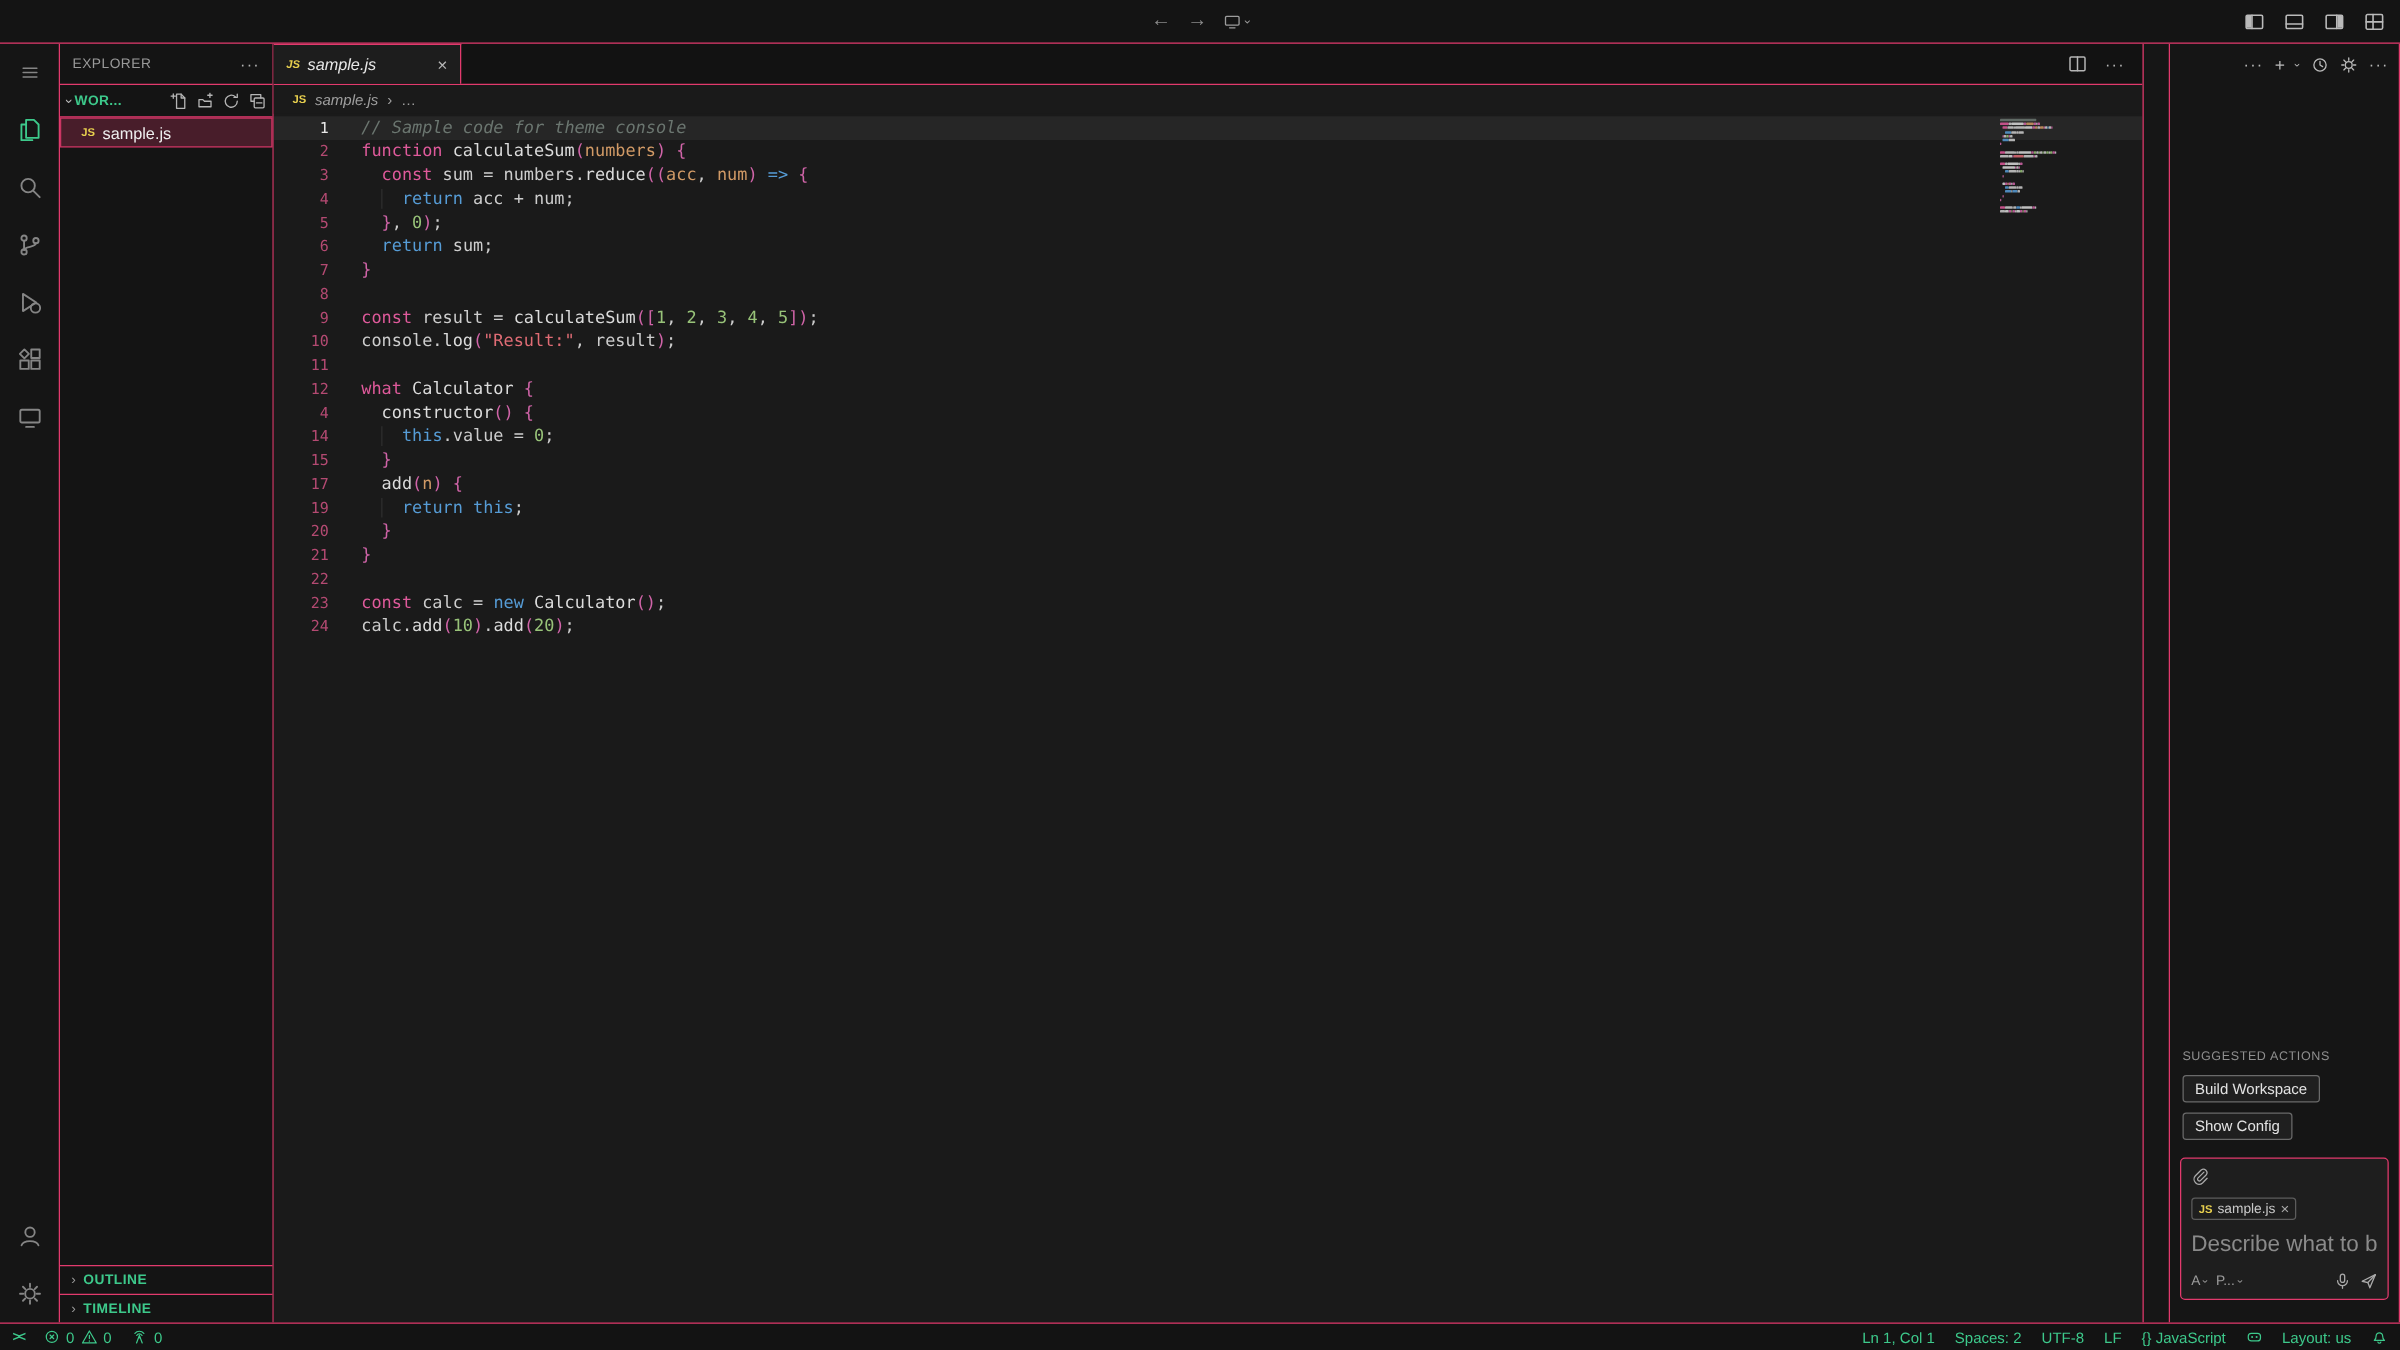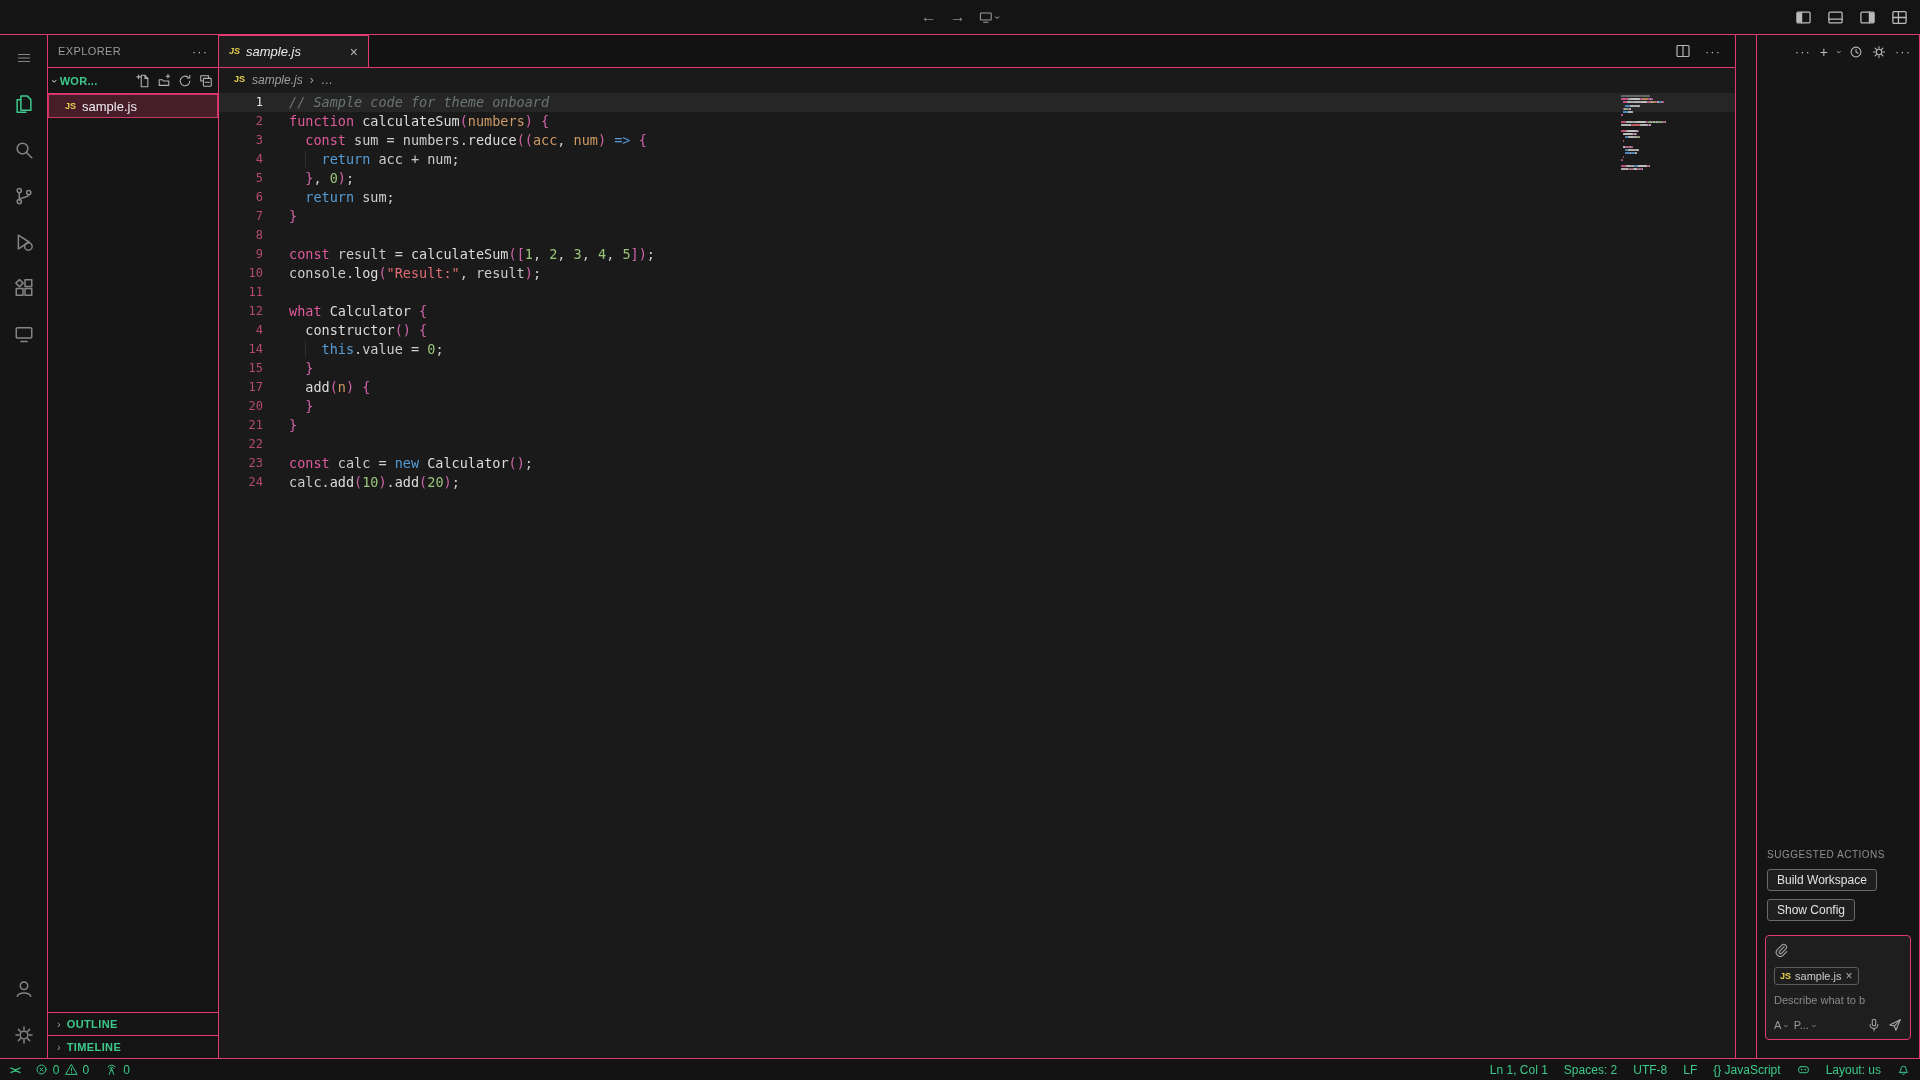--- a/index.html
+++ b/index.html
@@ -80,21 +80,21 @@
   .chat-disc { font-size:12px; color:#9a9a9a; width:100px; margin:0 auto 10px; line-height:1.4; }
   .chat-onboard { font-size:12px; color:#9a9a9a; width:126px; margin:0 auto; line-height:1.45; }
   .chat-onboard .link { color:var(--blue); }
   .chat-fill { flex:1; }
   .sugg-label { font-size:10px; letter-spacing:.5px; color:#8f8f8f; margin:0 0 9px 10px; }
   .sugg-btn { display:block; margin:0 0 8px 10px; padding:3px 9px; font-size:12px; color:#e2e2e2; background:#1f1f1f; border:1px solid #6a6a6a; border-radius:3px; width:max-content; font-family:inherit; }
   .chat-inputbox { margin:6px 8px 18px 8px; border:1px solid var(--pink); border-radius:4px; background:#1e1e1e; padding:7px 8px; }
   .clip { color:#a9a9a9; }
   .chip { display:inline-flex; align-items:center; gap:4px; border:1px solid #5c5c5c; border-radius:3px; padding:1px 5px; font-size:11px; color:#c9c9c9; margin-top:7px; }
   .chip .close { color:#a9a9a9; font-size:12px; }
-  .chat-ph { margin-top:9px; font-size:11px; color:#8a8a8a; white-space:nowrap; overflow:hidden; }
+  .chat-ph { margin-top:9px; font-size:18px; color:#8a8a8a; white-space:nowrap; overflow:hidden; }
   .chat-ctrl { margin-top:12px; display:flex; align-items:center; gap:7px; color:#9b9b9b; font-size:11px; }
   .chat-ctrl .sp { flex:1; }
   .chat-ctrl .icon { color:#aaaaaa; }
   .mini-chev { font-size:9px; display:inline-block; transform:rotate(90deg); color:#9b9b9b; }
 
   
   .statusbar { flex:0 0 22px; background:#131313; border-top:1px solid var(--pink); display:flex; align-items:center; padding:0 10px; color:var(--green); font-size:12px; gap:16px; }
   .sb-group { display:flex; align-items:center; gap:5px; }
   .sb-right { margin-left:auto; display:flex; align-items:center; gap:16px; }
   .remote-glyph { font-weight:bold; font-size:11px; letter-spacing:-2px; }
@@ -298,36 +298,37 @@
         </div>
       </div>
       <div class="breadcrumb">
         <span class="js-badge">JS</span>
         <span class="bc-file">sample.js</span>
         <span>›</span>
         <span>…</span>
       </div>
       <div class="editorbody">
         <div id="code-lines">
-            <div class="code-line active"><span class="line-num">1</span><span class="line-text"><span style="color: rgb(107, 118, 112); font-style: italic;">// Sample code for theme onboard</span></span></div>
+            <div class="code-line active"><span class="line-num">1</span><span class="line-text"><span style="color: rgb(107, 118, 112); font-style: italic;">// Sample code for theme console</span></span></div>
             <div class="code-line"><span class="line-num">2</span><span class="line-text"><span style="color: rgb(223, 90, 155);">function</span><span style="color: rgb(205, 205, 205);"> </span><span style="color: rgb(220, 220, 220);">calculateSum</span><span style="color: rgb(208, 100, 168);">(</span><span style="color: rgb(209, 154, 102);">numbers</span><span style="color: rgb(208, 100, 168);">)</span><span style="color: rgb(205, 205, 205);"> </span><span style="color: rgb(208, 100, 168);">{</span></span></div>
             <div class="code-line"><span class="line-num">3</span><span class="line-text"><span class="indent">  </span><span style="color: rgb(223, 90, 155);">const</span><span style="color: rgb(205, 205, 205);"> sum </span><span style="color: rgb(205, 205, 205);">=</span><span style="color: rgb(205, 205, 205);"> numbers.</span><span style="color: rgb(220, 220, 220);">reduce</span><span style="color: rgb(208, 100, 168);">((</span><span style="color: rgb(209, 154, 102);">acc</span><span style="color: rgb(205, 205, 205);">, </span><span style="color: rgb(209, 154, 102);">num</span><span style="color: rgb(208, 100, 168);">)</span><span style="color: rgb(205, 205, 205);"> </span><span style="color: rgb(86, 156, 214);">=&gt;</span><span style="color: rgb(205, 205, 205);"> </span><span style="color: rgb(208, 100, 168);">{</span></span></div>
             <div class="code-line"><span class="line-num">4</span><span class="line-text"><span class="indent">  </span><span class="indent guide">  </span><span style="color: rgb(86, 156, 214);">return</span><span style="color: rgb(205, 205, 205);"> acc </span><span style="color: rgb(205, 205, 205);">+</span><span style="color: rgb(205, 205, 205);"> num;</span></span></div>
             <div class="code-line"><span class="line-num">5</span><span class="line-text"><span class="indent">  </span><span style="color: rgb(208, 100, 168);">}</span><span style="color: rgb(205, 205, 205);">, </span><span style="color: rgb(152, 195, 121);">0</span><span style="color: rgb(208, 100, 168);">)</span><span style="color: rgb(205, 205, 205);">;</span></span></div>
             <div class="code-line"><span class="line-num">6</span><span class="line-text"><span class="indent">  </span><span style="color: rgb(86, 156, 214);">return</span><span style="color: rgb(205, 205, 205);"> sum;</span></span></div>
             <div class="code-line"><span class="line-num">7</span><span class="line-text"><span style="color: rgb(208, 100, 168);">}</span></span></div>
             <div class="code-line"><span class="line-num">8</span><span class="line-text"></span></div>
             <div class="code-line"><span class="line-num">9</span><span class="line-text"><span style="color: rgb(223, 90, 155);">const</span><span style="color: rgb(205, 205, 205);"> result </span><span style="color: rgb(205, 205, 205);">=</span><span style="color: rgb(205, 205, 205);"> </span><span style="color: rgb(220, 220, 220);">calculateSum</span><span style="color: rgb(208, 100, 168);">([</span><span style="color: rgb(152, 195, 121);">1</span><span style="color: rgb(205, 205, 205);">, </span><span style="color: rgb(152, 195, 121);">2</span><span style="color: rgb(205, 205, 205);">, </span><span style="color: rgb(152, 195, 121);">3</span><span style="color: rgb(205, 205, 205);">, </span><span style="color: rgb(152, 195, 121);">4</span><span style="color: rgb(205, 205, 205);">, </span><span style="color: rgb(152, 195, 121);">5</span><span style="color: rgb(208, 100, 168);">])</span><span style="color: rgb(205, 205, 205);">;</span></span></div>
             <div class="code-line"><span class="line-num">10</span><span class="line-text"><span style="color: rgb(205, 205, 205);">console.</span><span style="color: rgb(220, 220, 220);">log</span><span style="color: rgb(208, 100, 168);">(</span><span style="color: rgb(224, 108, 117);">"Result:"</span><span style="color: rgb(205, 205, 205);">, result</span><span style="color: rgb(208, 100, 168);">)</span><span style="color: rgb(205, 205, 205);">;</span></span></div>
             <div class="code-line"><span class="line-num">11</span><span class="line-text"></span></div>
             <div class="code-line"><span class="line-num">12</span><span class="line-text"><span style="color: rgb(223, 90, 155);">what</span><span style="color: rgb(205, 205, 205);"> </span><span style="color: rgb(220, 220, 220);">Calculator</span><span style="color: rgb(205, 205, 205);"> </span><span style="color: rgb(208, 100, 168);">{</span></span></div>
             <div class="code-line"><span class="line-num">4</span><span class="line-text"><span class="indent">  </span><span style="color: rgb(220, 220, 220);">constructor</span><span style="color: rgb(208, 100, 168);">()</span><span style="color: rgb(205, 205, 205);"> </span><span style="color: rgb(208, 100, 168);">{</span></span></div>
             <div class="code-line"><span class="line-num">14</span><span class="line-text"><span class="indent">  </span><span class="indent guide">  </span><span style="color: rgb(86, 156, 214);">this</span><span style="color: rgb(205, 205, 205);">.value </span><span style="color: rgb(205, 205, 205);">=</span><span style="color: rgb(205, 205, 205);"> </span><span style="color: rgb(152, 195, 121);">0</span><span style="color: rgb(205, 205, 205);">;</span></span></div>
             <div class="code-line"><span class="line-num">15</span><span class="line-text"><span class="indent">  </span><span style="color: rgb(208, 100, 168);">}</span></span></div>
             <div class="code-line"><span class="line-num">17</span><span class="line-text"><span class="indent">  </span><span style="color: rgb(220, 220, 220);">add</span><span style="color: rgb(208, 100, 168);">(</span><span style="color: rgb(209, 154, 102);">n</span><span style="color: rgb(208, 100, 168);">)</span><span style="color: rgb(205, 205, 205);"> </span><span style="color: rgb(208, 100, 168);">{</span></span></div>
+            <div class="code-line"><span class="line-num">19</span><span class="line-text"><span class="indent">  </span><span class="indent guide">  </span><span style="color: rgb(86, 156, 214);">return</span><span style="color: rgb(205, 205, 205);"> </span><span style="color: rgb(86, 156, 214);">this</span><span style="color: rgb(205, 205, 205);">;</span></span></div>
             <div class="code-line"><span class="line-num">20</span><span class="line-text"><span class="indent">  </span><span style="color: rgb(208, 100, 168);">}</span></span></div>
             <div class="code-line"><span class="line-num">21</span><span class="line-text"><span style="color: rgb(208, 100, 168);">}</span></span></div>
             <div class="code-line"><span class="line-num">22</span><span class="line-text"></span></div>
             <div class="code-line"><span class="line-num">23</span><span class="line-text"><span style="color: rgb(223, 90, 155);">const</span><span style="color: rgb(205, 205, 205);"> calc </span><span style="color: rgb(205, 205, 205);">=</span><span style="color: rgb(205, 205, 205);"> </span><span style="color: rgb(86, 156, 214);">new</span><span style="color: rgb(205, 205, 205);"> </span><span style="color: rgb(220, 220, 220);">Calculator</span><span style="color: rgb(208, 100, 168);">()</span><span style="color: rgb(205, 205, 205);">;</span></span></div>
             <div class="code-line"><span class="line-num">24</span><span class="line-text"><span style="color: rgb(205, 205, 205);">calc.</span><span style="color: rgb(220, 220, 220);">add</span><span style="color: rgb(208, 100, 168);">(</span><span style="color: rgb(152, 195, 121);">10</span><span style="color: rgb(208, 100, 168);">)</span><span style="color: rgb(205, 205, 205);">.</span><span style="color: rgb(220, 220, 220);">add</span><span style="color: rgb(208, 100, 168);">(</span><span style="color: rgb(152, 195, 121);">20</span><span style="color: rgb(208, 100, 168);">)</span><span style="color: rgb(205, 205, 205);">;</span></span></div>
           </div>
         <div class="minimap" id="minimap">
             <div class="mm-line">
               <span style="width: 28.8px; background: rgb(107, 118, 112);"></span>
             </div>

